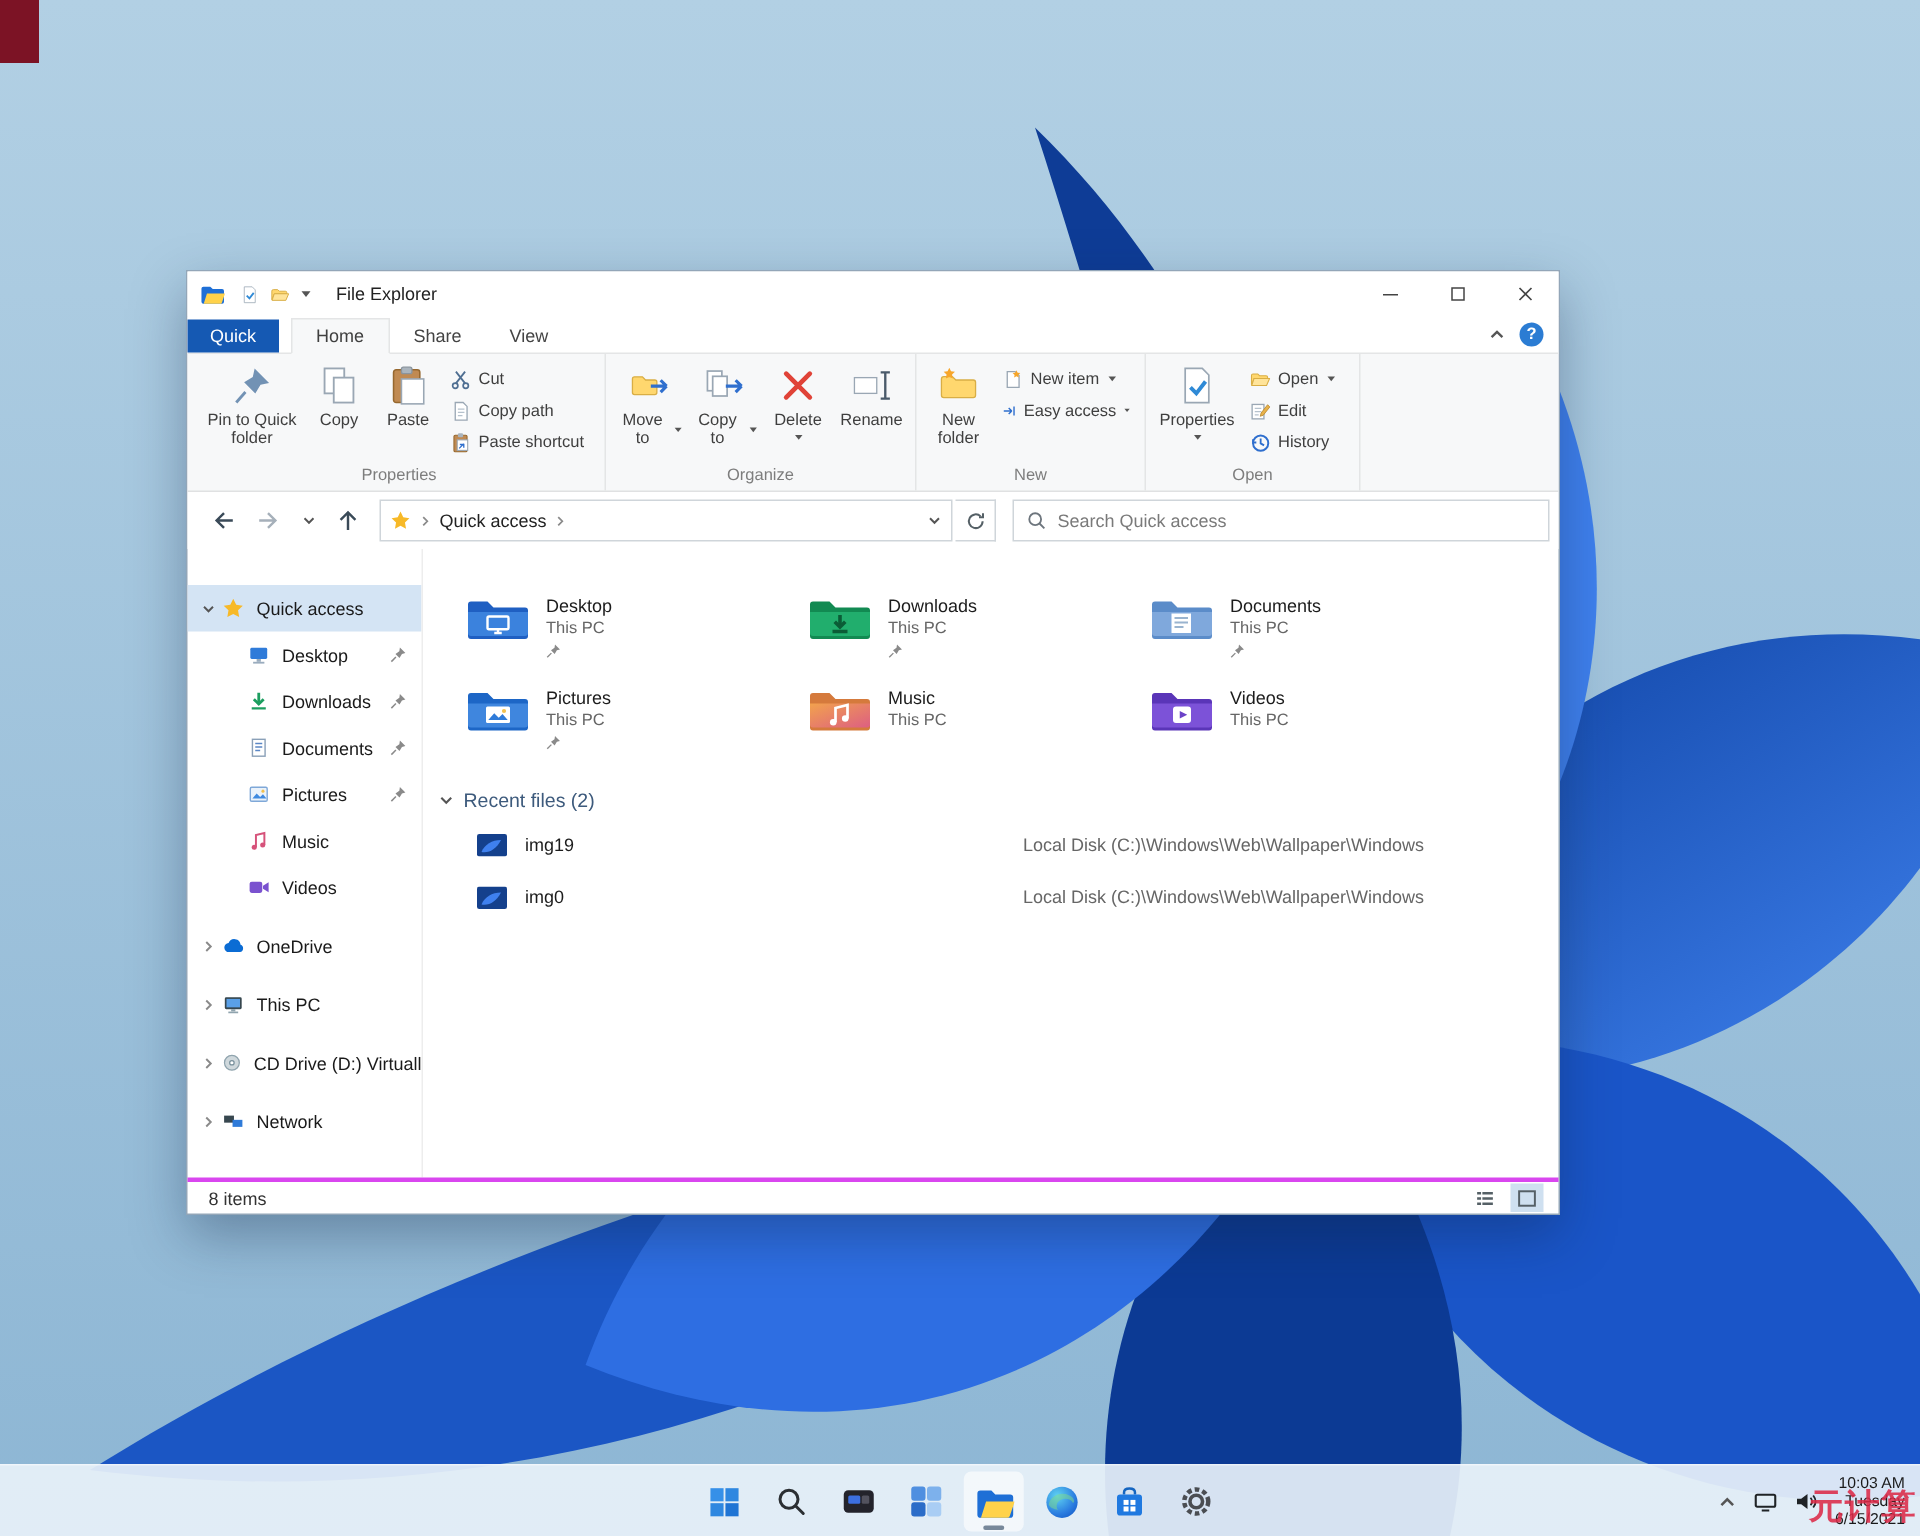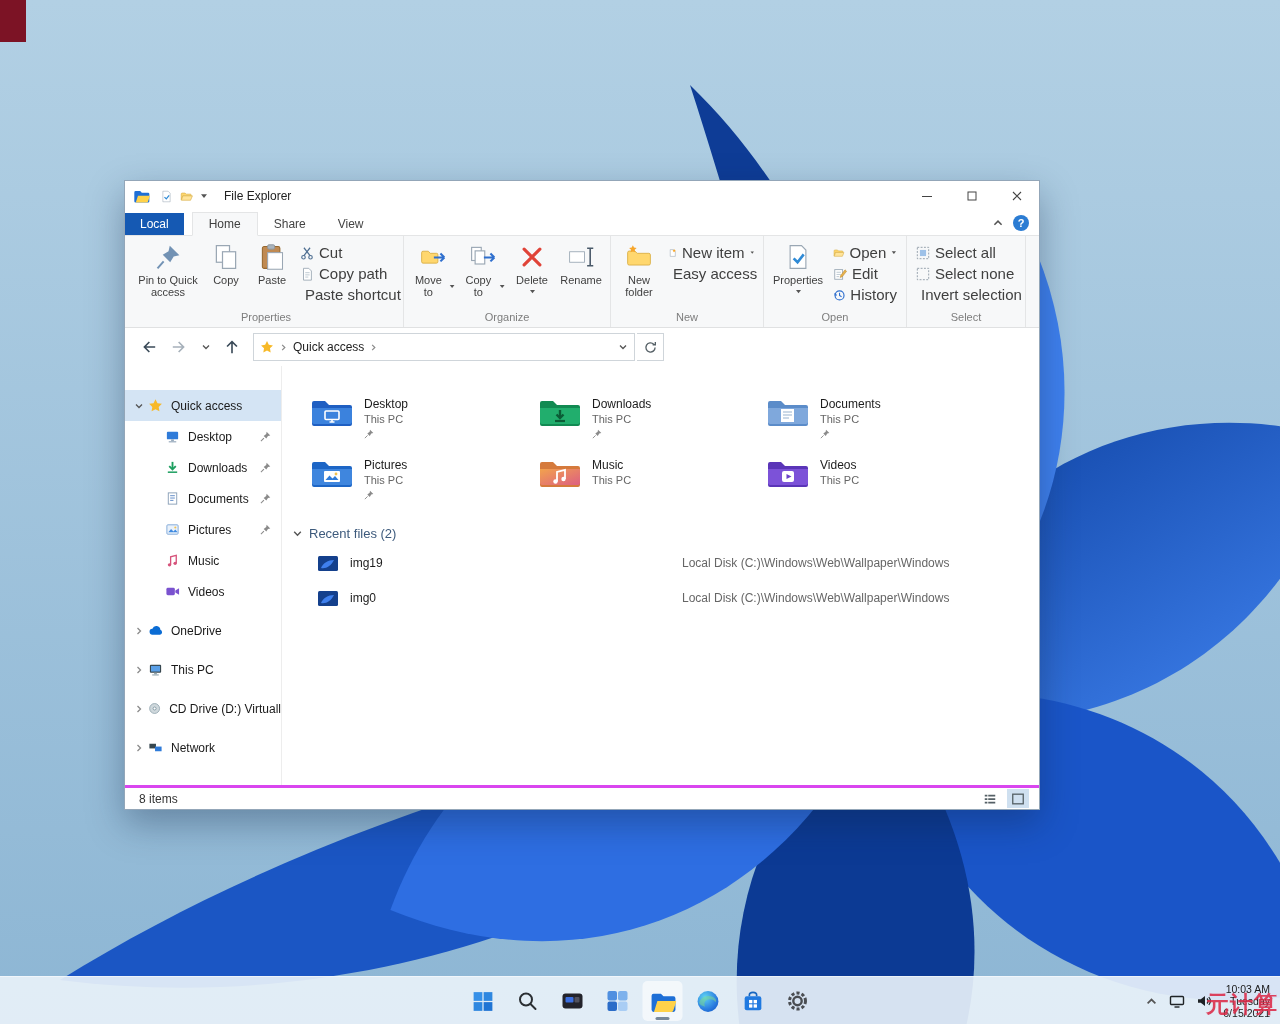--- a/index.html
+++ b/index.html
@@ -29,21 +29,21 @@
   .help-circle { width:16px; height:16px; border-radius:50%; background:#2b7cd3; color:#fff; font-size:11px; font-weight:bold; display:flex; align-items:center; justify-content:center; }
 
   .ribbon { height:92px; background:#f7f8f9; border-bottom:1px solid #e0e1e2; display:flex; padding-left:4px; }
   .rgroup { display:flex; flex-direction:column; border-right:1px solid #e4e5e6; }
   .ritems { flex:1; display:flex; align-items:flex-start; padding:4px 5px 0 5px; gap:2px; }
   .rgname { text-align:center; font-size:11px; color:#7d7d7d; padding:1px 0 4px; }
   .rbtn-big { display:flex; flex-direction:column; align-items:center; padding:3px 2px 2px; gap:3px; }
   .rlabel { font-size:11px; color:#3f3f3f; text-align:center; line-height:12px; }
   .lblrow { display:flex; align-items:center; gap:3px; }
   .rcol { display:flex; flex-direction:column; padding-top:3px; gap:2px; }
-  .rbtn-small { display:flex; align-items:center; gap:5px; height:19px; padding:0 4px; font-size:15px; color:#3f3f3f; white-space:nowrap; }
+  .rbtn-small { display:flex; align-items:center; gap:5px; height:19px; padding:0 4px; font-size:11px; color:#3f3f3f; white-space:nowrap; }
 
   .navbar { height:38px; display:flex; align-items:center; padding:0 6px 0 8px; background:#fff; gap:2px; }
   .navbtn { width:30px; height:28px; display:flex; align-items:center; justify-content:center; }
   .navbtn.sm { width:18px; }
   .addressbar { width:382px; height:28px; border:1px solid #cfd5da; display:flex; align-items:center; padding:0 6px; gap:5px; margin-left:4px; background:#fff; }
   .crumb { font-size:12px; color:#222; }
   .ab-spacer { flex:1; }
   .refreshbtn { width:27px; height:28px; border:1px solid #cfd5da; border-left:none; display:flex; align-items:center; justify-content:center; }
   .searchbox { flex:1; height:28px; border:1px solid #cfd5da; margin-left:9px; display:flex; align-items:center; padding:0 8px; gap:7px; background:#fff; }
   .searchbox input { border:none; outline:none; flex:1; font-size:12px; font-family:inherit; color:#333; background:transparent; }
@@ -438,21 +438,21 @@
           </div>
         <div class="wc">
             <svg width="10" height="10" viewBox="0 0 10 10">
               <path d="M1 1l8 8M9 1L1 9" stroke="#444" stroke-width="1.1"></path>
             </svg>
           </div>
       </div>
     </div>
 
     <div class="tabrow">
-      <div class="tab file">Local</div>
+      <div class="tab file">Quick</div>
       <div class="tab active">Home</div>
       <div class="tab">Share</div>
       <div class="tab">View</div>
       <div class="tabrow-right">
         <svg class="i" width="12" height="12">
             <use href="#sy-chev-u"></use>
           </svg>
         <div class="help-circle">
             <span>?</span>
           </div>
@@ -460,21 +460,21 @@
     </div>
 
     <div class="ribbon">
 
       <div class="rgroup">
         <div class="ritems">
           <div class="rbtn-big" style="width:68px">
             <svg class="i" width="28" height="28">
                 <use href="#sy-rpin"></use>
               </svg>
-            <span class="rlabel">Pin to Quick access</span>
+            <span class="rlabel">Pin to Quick folder</span>
           </div>
           <div class="rbtn-big" style="width:44px">
             <svg class="i" width="28" height="28">
                 <use href="#sy-rcopy"></use>
               </svg>
             <span class="rlabel">Copy</span>
           </div>
           <div class="rbtn-big" style="width:44px">
             <svg class="i" width="28" height="28">
                 <use href="#sy-rpaste"></use>
@@ -611,45 +611,20 @@
                 <svg class="i" width="14" height="14">
                   <use href="#sy-rhist"></use>
                 </svg>
                 <span>History</span>
               </div>
           </div>
         </div>
         <div class="rgname">Open</div>
       </div>
 
-      <div class="rgroup">
-        <div class="ritems">
-          <div class="rcol" style="width:108px">
-            <div class="rbtn-small">
-                <svg class="i" width="14" height="14">
-                  <use href="#sy-selall"></use>
-                </svg>
-                <span>Select all</span>
-              </div>
-            <div class="rbtn-small">
-                <svg class="i" width="14" height="14">
-                  <use href="#sy-selnone"></use>
-                </svg>
-                <span>Select none</span>
-              </div>
-            <div class="rbtn-small">
-                <svg class="i" width="14" height="14">
-                  <use href="#sy-selinv"></use>
-                </svg>
-                <span>Invert selection</span>
-              </div>
-          </div>
-        </div>
-        <div class="rgname">Select</div>
-      </div>
     </div>
 
     <div class="navbar">
       <div class="navbtn">
           <svg class="i" width="18" height="18">
             <use href="#sy-back"></use>
           </svg>
         </div>
       <div class="navbtn">
           <svg class="i" width="18" height="18">
@@ -680,20 +655,26 @@
         <span class="ab-spacer"></span>
         <svg class="i" width="10" height="10">
             <use href="#sy-chev-d"></use>
           </svg>
       </div>
       <div class="refreshbtn">
           <svg class="i" width="15" height="15">
             <use href="#sy-refresh"></use>
           </svg>
         </div>
+      <div class="searchbox">
+        <svg class="i" width="14" height="14">
+            <use href="#sy-mag"></use>
+          </svg>
+        <input type="text" placeholder="Search Quick access" style="">
+      </div>
     </div>
 
     <div class="wbody">
 
       <div class="sidebar">
         <div class="side-item root first sel">
           <svg class="i chev" width="10" height="10">
               <use href="#sy-chev-d"></use>
             </svg>
           <svg class="i" width="15" height="15">

